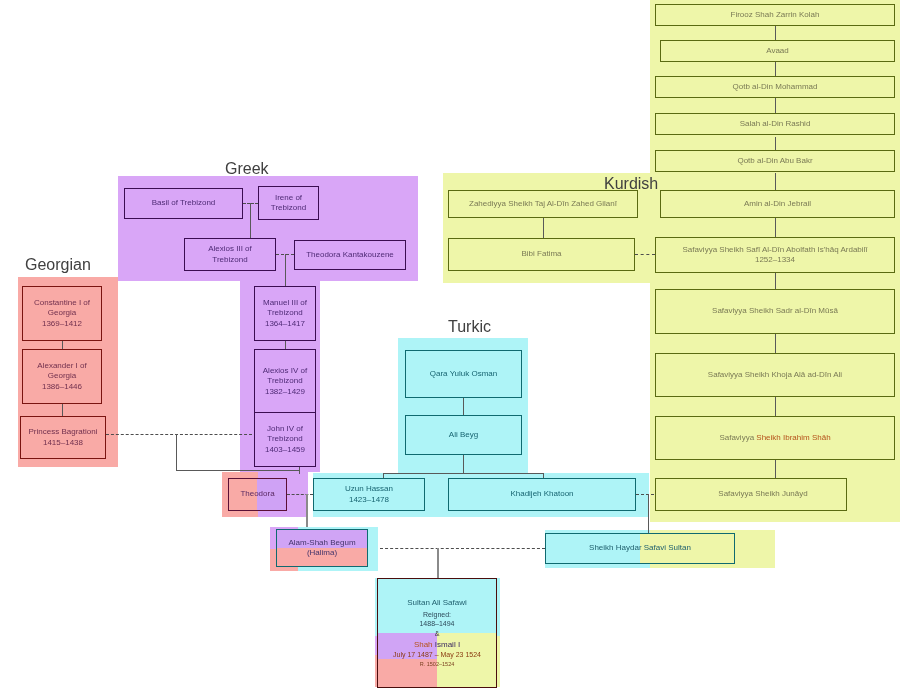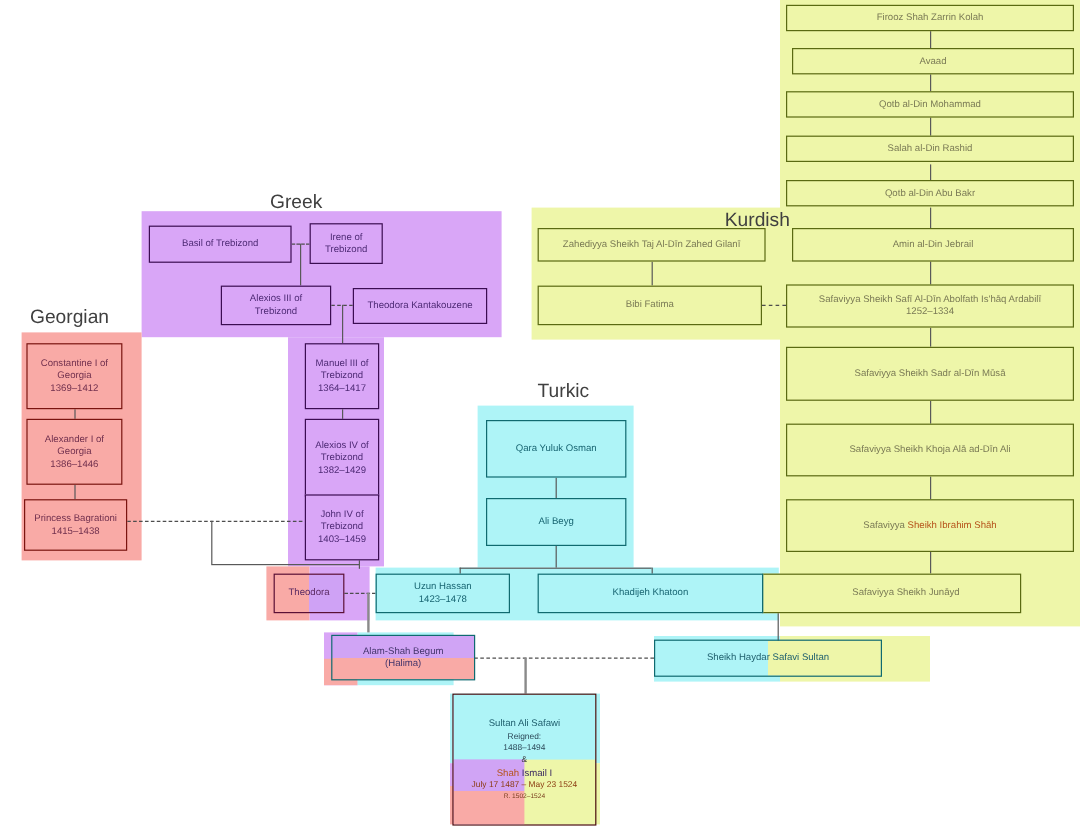--- a/index.html
+++ b/index.html
@@ -255,21 +255,21 @@
   </div>
   <div class="node k" style="left:655px; top:289px; width:240px; height:45px;">
     <span class="ln">Safaviyya Sheikh Sadr al-Dīn Mūsā</span>
   </div>
   <div class="node k" style="left:655px; top:353px; width:240px; height:44px;">
     <span class="ln">Safaviyya Sheikh Khoja Alā ad-Dīn Ali</span>
   </div>
   <div class="node k" style="left:655px; top:416px; width:240px; height:44px;">
     <span class="ln">Safaviyya <span class="hl-orange">Sheikh Ibrahim Shāh</span></span>
   </div>
-  <div class="node k" style="left:635px; top:478px; width:216px; height:33px;padding-left:24px;">
+  <div class="node k" style="left:655px; top:478px; width:192px; height:33px;padding-left:24px;">
     <span class="ln">Safaviyya Sheikh Junāyd</span>
   </div>
 
   <div class="node k" style="left:448px; top:190px; width:190px; height:28px;">
     <span class="ln">Zahediyya Sheikh Taj Al-Dīn Zahed Gilanī</span>
   </div>
   <div class="node k" style="left:448px; top:238px; width:187px; height:33px;">
     <span class="ln hl-orange">Bibi Fatima</span>
   </div>
 
@@ -329,21 +329,21 @@
     <span class="ln">1423–1478</span>
   </div>
   <div class="node t" style="left:448px; top:478px; width:188px; height:33px;">
     <span class="ln">Khadijeh Khatoon</span>
   </div>
 
   <div class="node split-theodora" style="left:228px; top:478px; width:59px; height:33px;">
     <span class="ln">Theodora</span>
   </div>
 
-  <div class="node split-alam" style="left:276px; top:529px; width:120px; height:38px;">
+  <div class="node split-alam" style="left:276px; top:529px; width:92px; height:38px;">
     <span class="ln">Alam-Shah Begum</span>
     <span class="ln">(Halima)</span>
   </div>
 
   <div class="node split-haydar" style="left:545px; top:533px; width:190px; height:31px;">
     <span class="ln">Sheikh Haydar Safavi Sultan</span>
   </div>
 
   <div class="node final" style="left:377px; top:578px; width:120px; height:110px;">
     <div class="final-top"></div>

